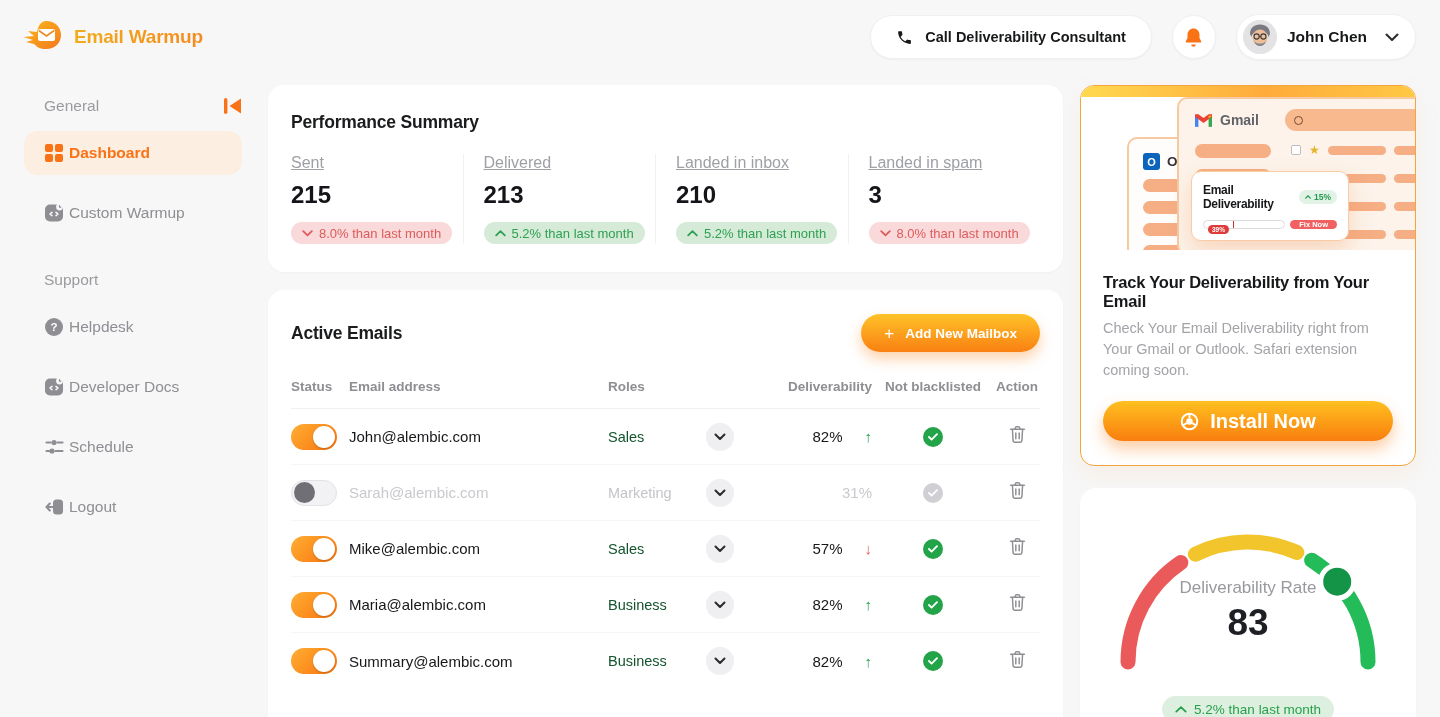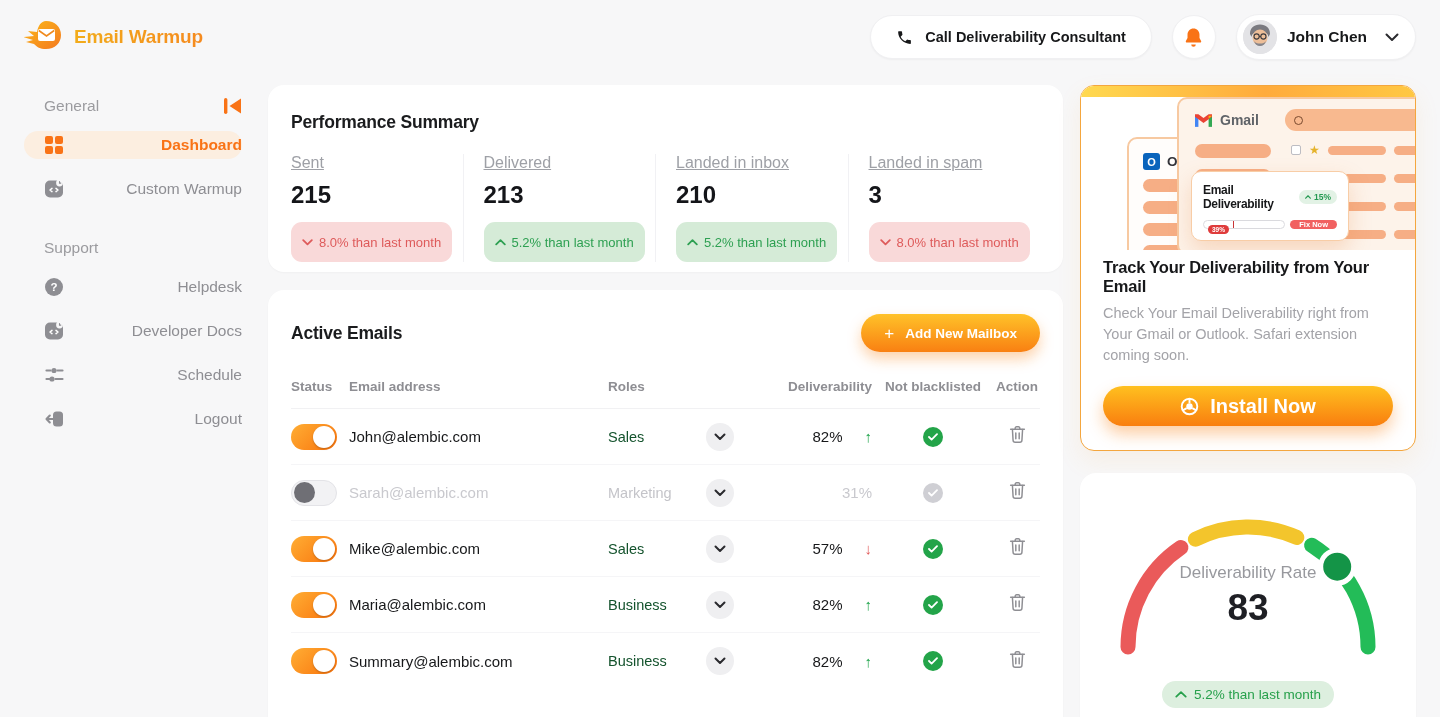--- a/index.html
+++ b/index.html
@@ -22,37 +22,37 @@
   
   .content { display:flex; align-items:flex-start; }
   .sidebar { width:268px; padding:14px 26px 0 24px; flex:none; }
   .main { width:795px; flex:none; }
   .rightcol { width:336px; flex:none; margin-left:17px; }
 
   
   .side-label-row { display:flex; align-items:center; justify-content:space-between; margin-top:9px;margin-left:20px; }
   .side-label { color:#9B9B9F; font-size:15.5px; }
   .collapse-btn { background:none; border:none; cursor:pointer; line-height:0; }
-  .side-item { display:flex; align-items:center; gap:33px; height:28px; margin-top:16px; padding-left:20px; border-radius:14px; color:#8E8E93; font-size:15.5px; font-weight:500; cursor:pointer;justify-content:space-between; }
+  .side-item { display:flex; align-items:center; gap:5px; height:44px; margin-top:16px; padding-left:20px; border-radius:14px; color:#8E8E93; font-size:15.5px; font-weight:500; cursor:pointer; }
   .side-item.active { background:#FCEEE0; color:#F97316; font-weight:700; }
   .side-item .ic { width:20px; display:flex; justify-content:center; line-height:0; }
   .support-label { margin-top:36px; }
 
   
   .card { background:#fff; border-radius:16px; box-shadow:0 1px 2px rgba(25,25,35,.03); }
 
   
   .perf { margin-top:11px; height:187px; padding:27px 23px 0; }
   .card-title { font-size:17.5px; font-weight:700; color:#1B1C1E; letter-spacing:-.2px; }
   .metrics { display:flex; margin-top:21px; }
   .metric { flex:1; padding-left:20px; border-left:1px solid #F1F1F4; }
   .metric:first-child { padding-left:0; border-left:none; }
   .m-label { font-size:16px; color:#9EA0A6; font-weight:500;text-decoration:underline; }
   .m-value { font-size:24px; font-weight:700; color:#141519; margin-top:9px; }
-  .m-badge { display:inline-flex; align-items:center; gap:6px; margin-top:13px; height:40px; padding:0 11px; border-radius:11px; font-size:13px; }
+  .m-badge { display:inline-flex; align-items:center; gap:6px; margin-top:13px; height:22px; padding:0 11px; border-radius:11px; font-size:13px; }
   .m-badge.neg { background:#F9D9D9; color:#DE5B5B; }
   .m-badge.pos { background:#D5EBD7; color:#2EA052; }
 
   
   .emails { margin-top:18px; height:560px; padding:24px 23px; }
   .emails-head { display:flex; align-items:center; justify-content:space-between; }
   .add-btn { display:inline-flex; align-items:center; gap:11px; height:38px; padding:0 23px; border:none; border-radius:19px; background:linear-gradient(180deg,#FFC229,#F98012); color:#fff; font-family:"Liberation Sans",sans-serif; font-weight:700; font-size:13.5px; box-shadow:0 7px 14px rgba(249,128,18,.35); cursor:pointer; }
   .plus-ic { font-size:17px; font-weight:500; line-height:1; }
   .tgrid { display:grid; grid-template-columns:58px 245px 170px 108px 122px 46px; align-items:center; }
   .thead { margin-top:27px; padding-bottom:14px; border-bottom:1px solid #F1F1F3; color:#8E8E93; font-size:13.5px; font-weight:700; }
@@ -107,21 +107,21 @@
   .popup { position:absolute; left:110px; top:85px; width:158px; background:#fff; border:1px solid #F8CDA6; border-radius:10px; box-shadow:0 10px 22px rgba(230,130,60,.25); padding:11px 11px 11px; z-index:3; }
   .popup-head { display:flex; align-items:center; justify-content:space-between; }
   .popup-title { font-size:12px; font-weight:700; color:#17181A; letter-spacing:-.3px; }
   .popup-badge { display:flex; align-items:center; gap:3px; background:#E2F2E5; color:#259A52; font-size:8.5px; font-weight:700; border-radius:8px; padding:2px 6px; }
   .popup-bar-row { display:flex; align-items:stretch; margin-top:9px; }
   .pbar { position:relative; flex:1; border:1px solid #DADADE; border-radius:5px; padding:2px; background:#fff; }
   .pbar-fill { height:11px; border-radius:3px; background:linear-gradient(90deg,#DB4040,#9E9A52 45%,#29B569); }
   .pbar-label { position:absolute; left:4px; top:4px; background:#DF3B3B; color:#fff; font-size:6.5px; font-weight:700; padding:1px 4px; border-radius:5px; }
   .pbar-marker { position:absolute; left:36%; top:0; bottom:0; width:1.5px; background:#C83535; }
   .fixnow { margin-left:5px; border:none; background:#F16161; color:#fff; border-radius:6px; font-family:"Liberation Sans",sans-serif; font-size:7.5px; font-weight:700; padding:0 9px; }
-  .promo-body { padding:8px 22px 24px; }
+  .promo-body { padding:23px 22px 24px; }
   .promo-title { font-size:16.5px; font-weight:700; color:#17181A; letter-spacing:-.2px; }
   .promo-desc { margin-top:7px; font-size:14.5px; line-height:1.45; color:#A3A3A8; }
   .install-btn { margin-top:20px; width:100%; height:40px; border:none; border-radius:20px; background:linear-gradient(180deg,#FFC01F,#F97E0F); color:#fff; font-family:"Liberation Sans",sans-serif; font-size:20px; font-weight:700; display:flex; align-items:center; justify-content:center; gap:11px; box-shadow:0 8px 16px rgba(249,126,15,.38); cursor:pointer; }
 
   
   .gauge-card { margin-top:22px; height:430px; padding-top:24px; }
   .gauge-wrap { position:relative; width:300px; height:170px; margin:0 auto; }
   .gauge-text { position:absolute; left:0; right:0; top:66px; text-align:center; }
   .g-label { font-size:17px; color:#98999E; font-weight:500; }
   .g-value { margin-top:4px; font-size:37px; font-weight:700; color:#1E1F24; }

